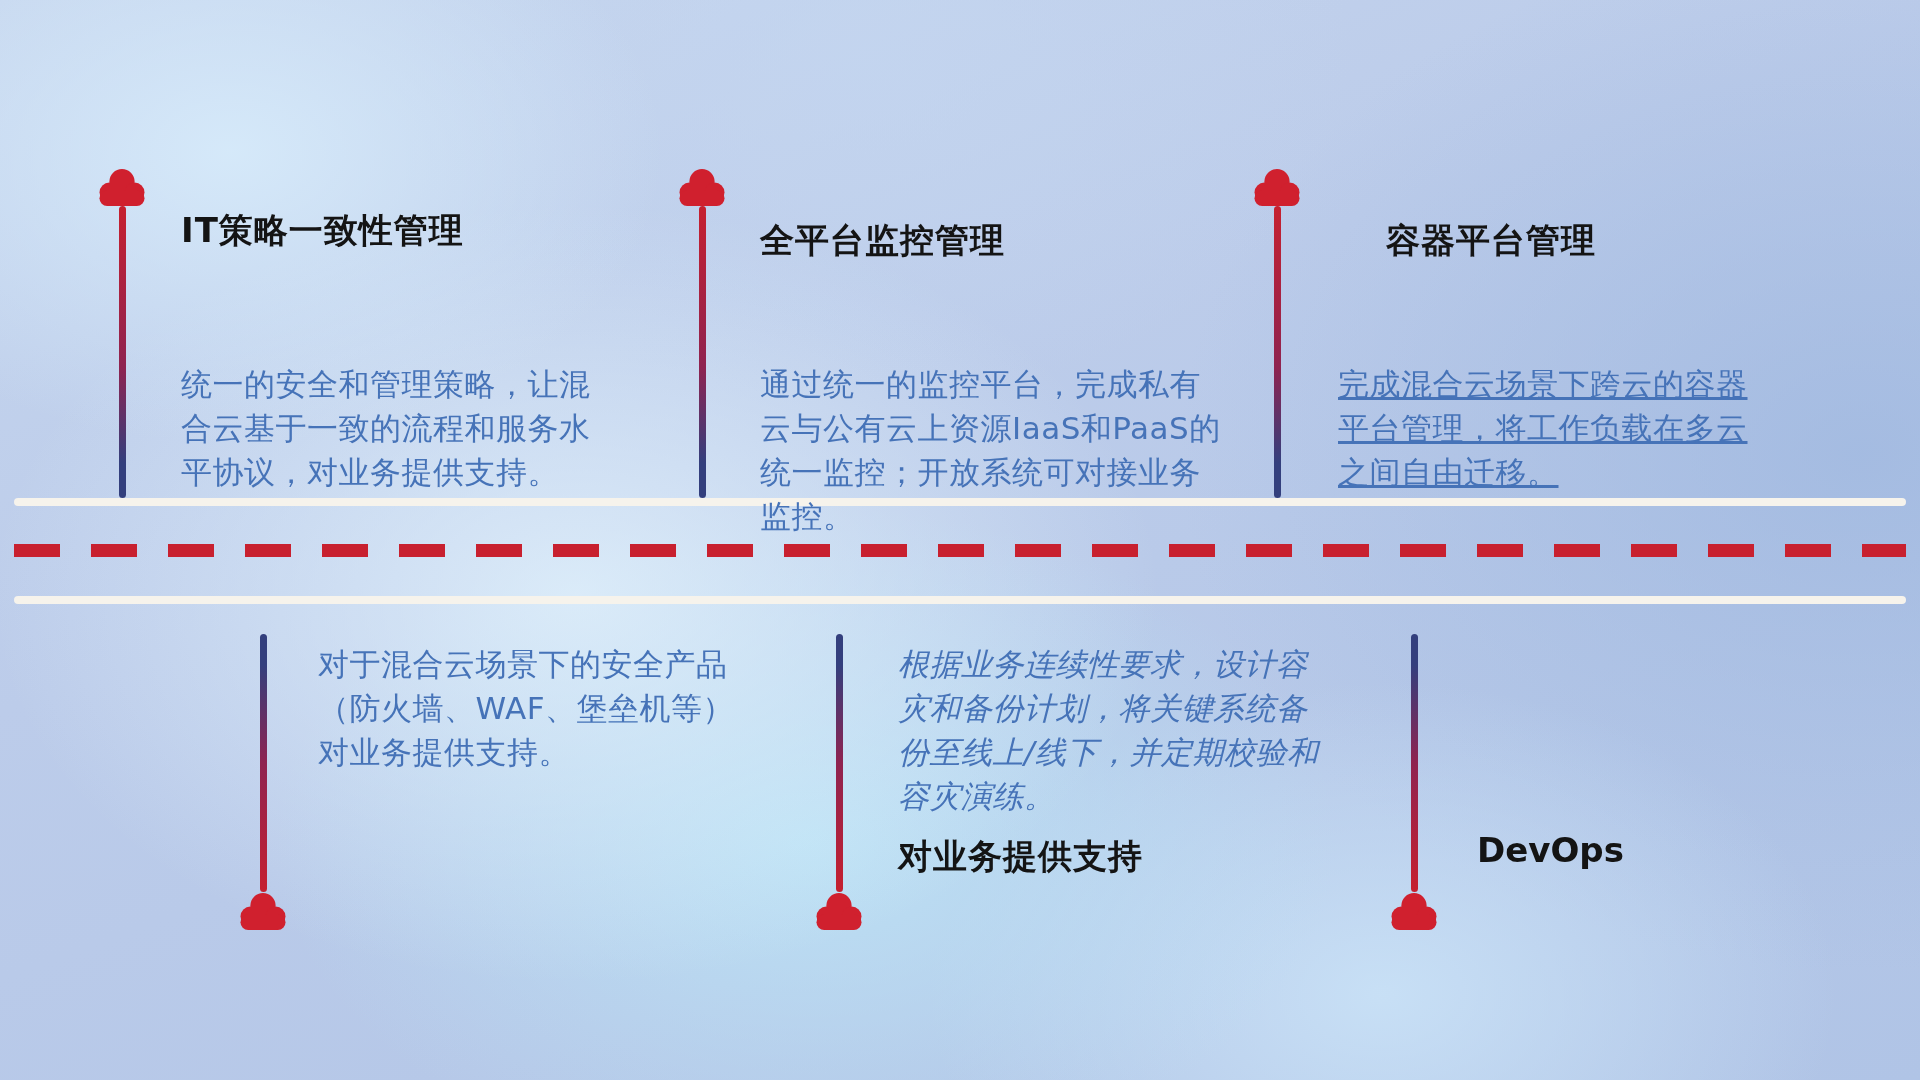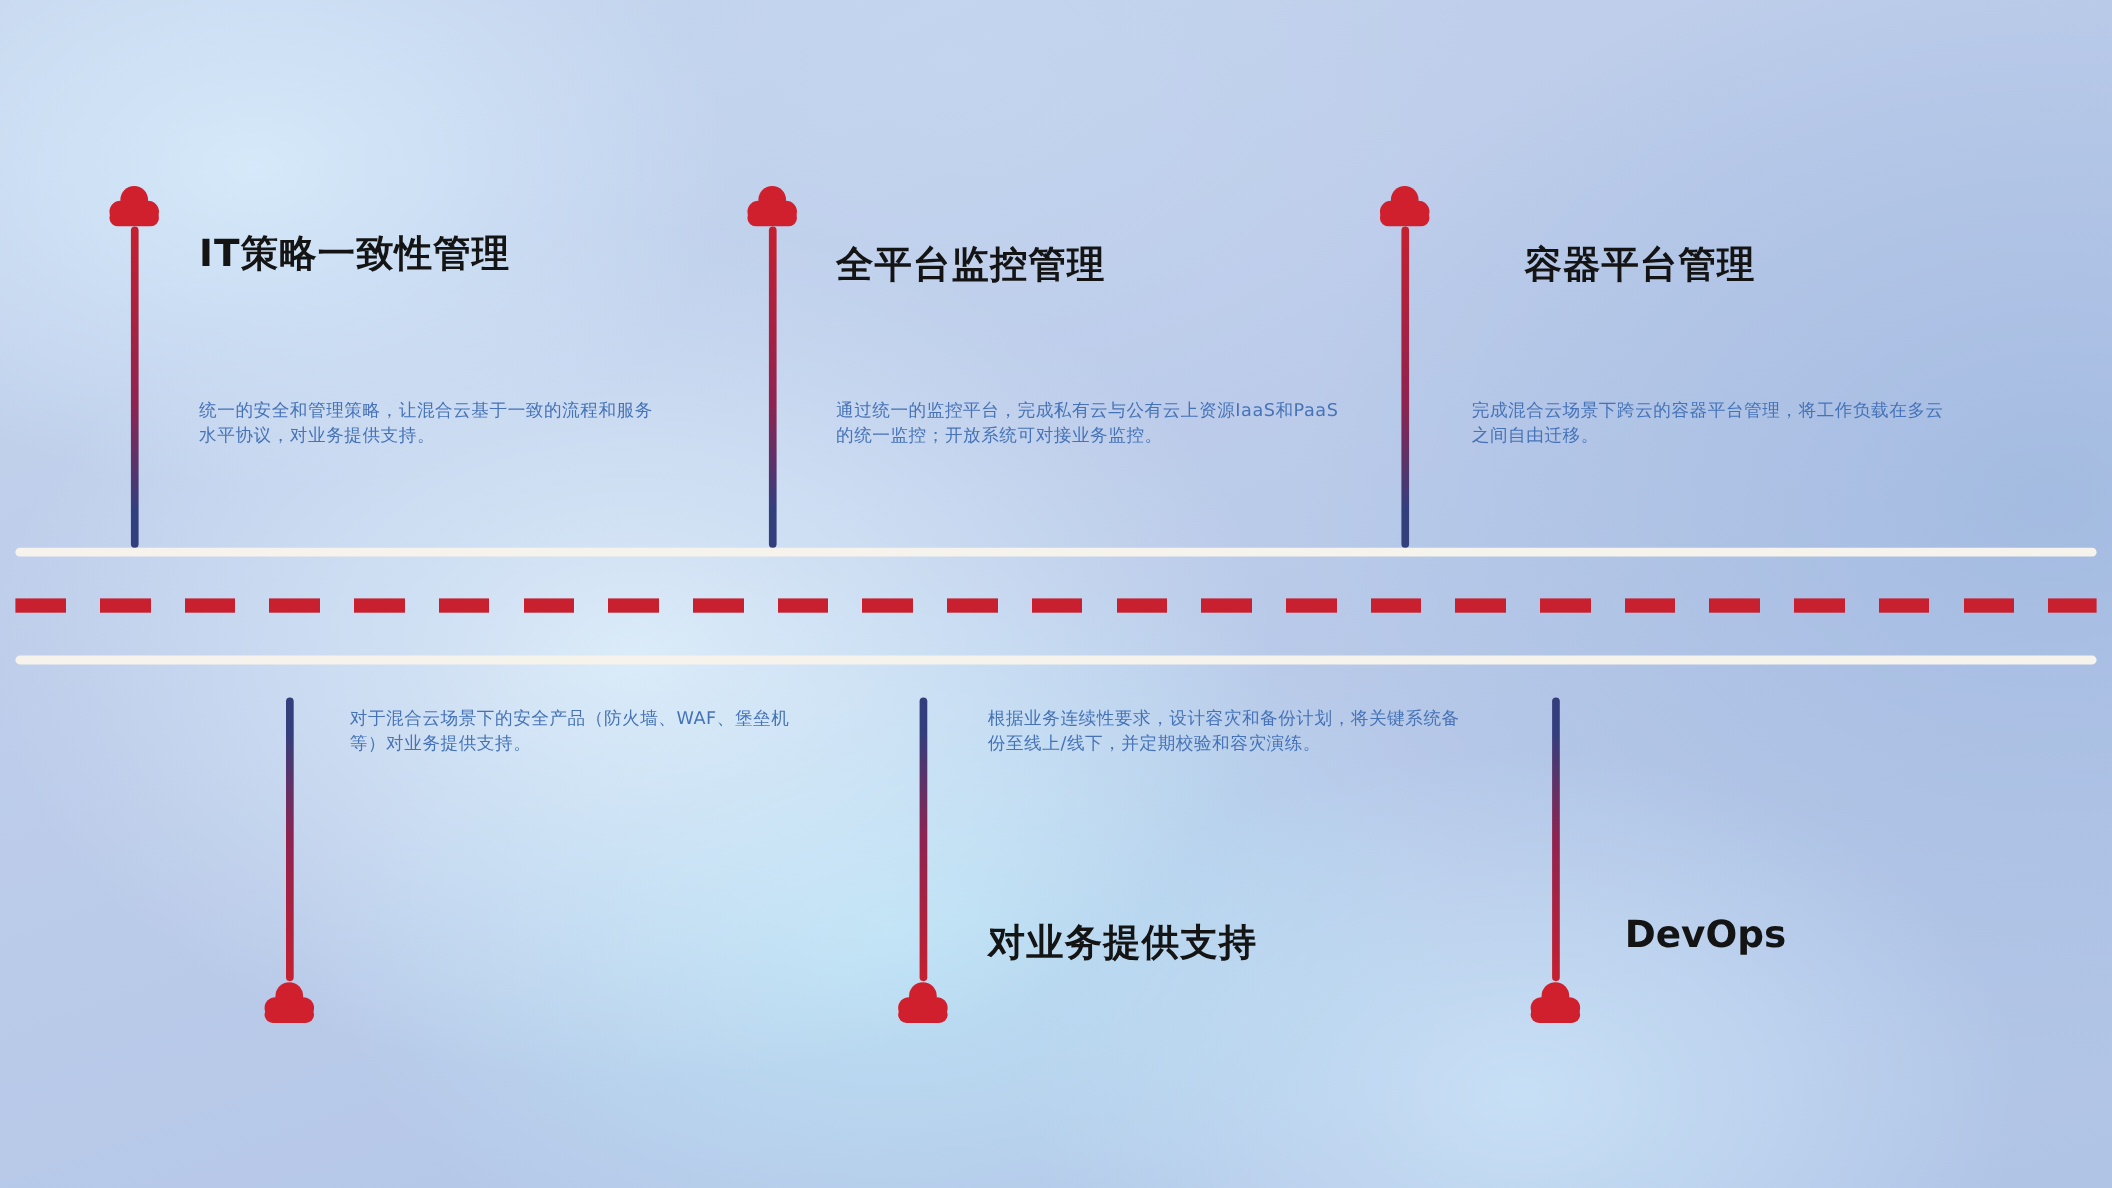--- a/index.html
+++ b/index.html
@@ -72,47 +72,47 @@
   .feature-title {
     position: absolute;
     font-size: 34px;
     font-weight: 700;
     color: var(--title-text, #141414);
     letter-spacing: 1px;
     white-space: nowrap;
   }
   .feature-desc {
     position: absolute;
-    font-size: 16px;
+    font-size: 31px;
     line-height: 1.42;
     color: var(--desc-text, #4673b8);
     letter-spacing: 0.5px;
   }
 
   
   #pin-t1 { left: 95px;   top: 168px; }
   #pin-t2 { left: 675px;  top: 168px; }
   #pin-t3 { left: 1250px; top: 168px; }
 
   #title-t1 { left: 181px;  top: 208px; }
   #title-t2 { left: 760px;  top: 218px; }
   #title-t3 { left: 1338px; top: 218px; margin-left: 48px; }
 
   #desc-t1 { left: 181px;  top: 362px; width: 425px; }
   #desc-t2 { left: 760px;  top: 362px; width: 468px; }
-  #desc-t3 { left: 1338px; top: 362px; width: 440px; }
+  #desc-t3 { left: 1338px; top: 362px; width: 440px; text-decoration: underline; }
 
   
   #pin-b1 { left: 236px;  top: 634px; }
   #pin-b2 { left: 812px;  top: 634px; }
   #pin-b3 { left: 1387px; top: 634px; }
   .pin.pin-bottom .cloud { margin-top: 0; }
 
   #desc-b1 { left: 318px;  top: 642px; width: 422px; }
-  #desc-b2 { left: 898px;  top: 642px; width: 430px; }
+  #desc-b2 { left: 898px;  top: 642px; width: 430px; font-style: italic; }
   #desc-b3 { left: 1473px; top: 642px; width: 432px; }
 
   #title-b1 { left: 318px;  top: 834px; }
   #title-b2 { left: 898px;  top: 834px; }
   #title-b3 { left: 1477px; top: 830px; letter-spacing: 0; }
 </style>
 </head>
 <body>
 
 <div class="canvas">

